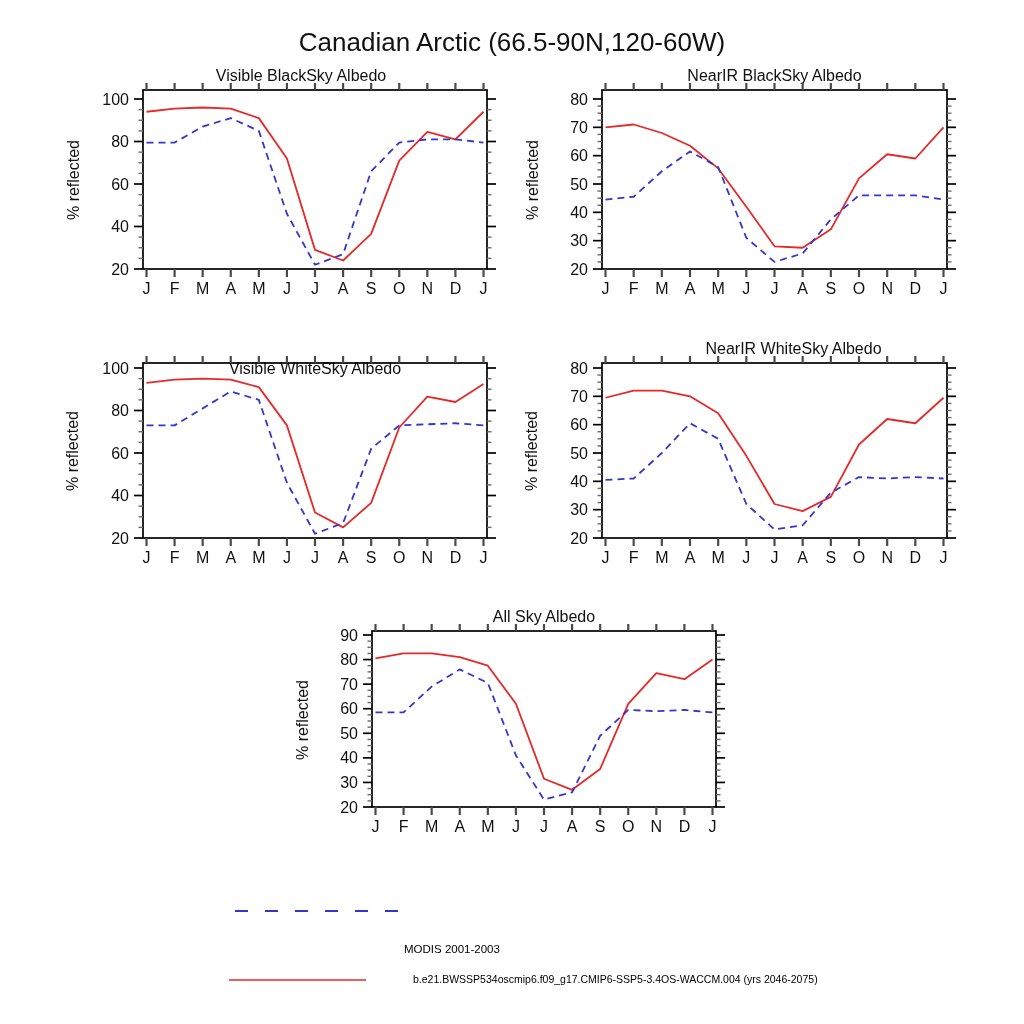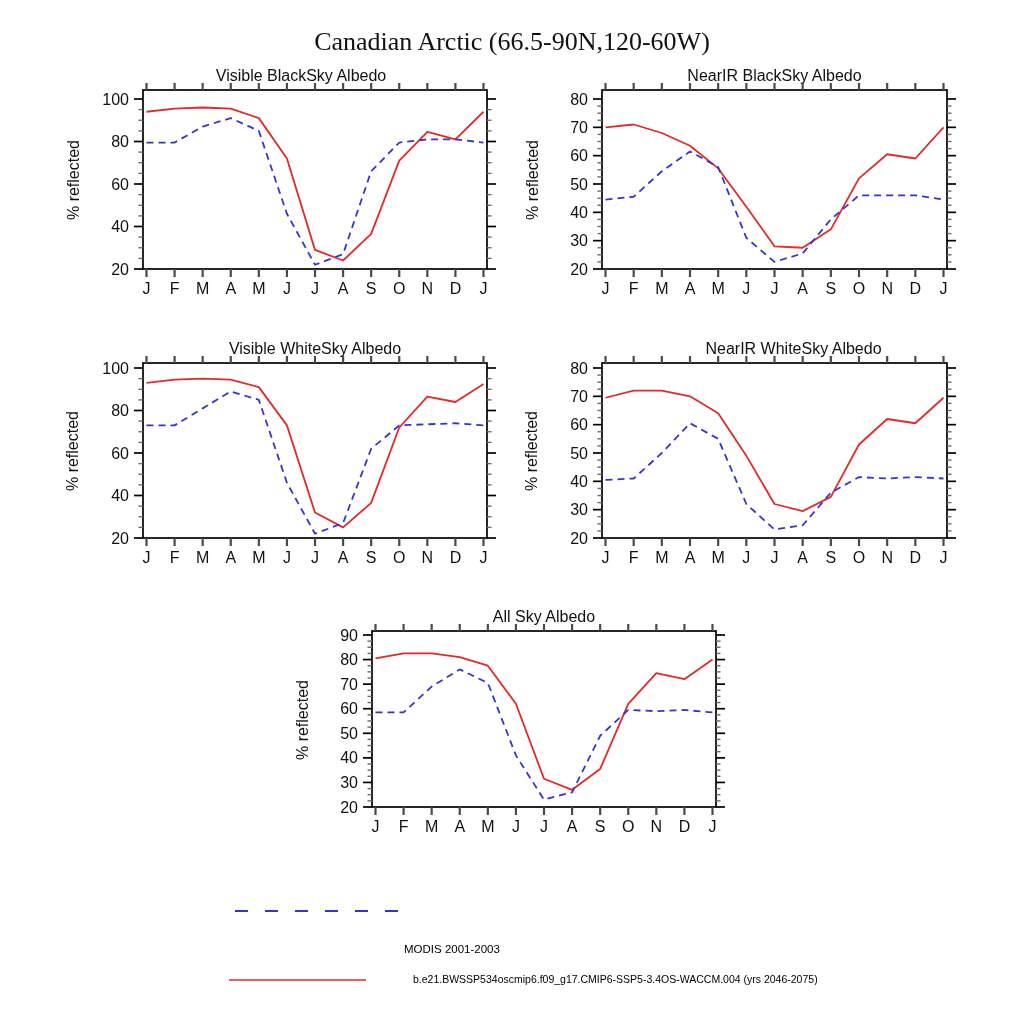--- a/index.html
+++ b/index.html
@@ -2,21 +2,21 @@
 <html><head>
 <meta charset="utf-8">
 <style>
   html,body{margin:0;padding:0;}
   body{
     width:1024px;height:1024px;background:#ffffff;position:relative;
     font-family:"Liberation Sans", sans-serif;color:#000;overflow:hidden;
   }
   .main-title{
     position:absolute;left:0;top:27px;width:1024px;text-align:center;
-    font-size:26px;letter-spacing:0px;color:#111;font-family:Liberation Serif, serif;
+    font-size:26px;letter-spacing:0px;color:#111;
   }
   .chart-title{
     position:absolute;text-align:center;font-size:16px;color:#111;white-space:nowrap;
   }
   .ylab{
     position:absolute;text-align:center;font-size:16px;color:#111;
     transform:rotate(-90deg);white-space:nowrap;
   }
   #plots{position:absolute;left:0;top:0;}
   .legend-label{
@@ -27,21 +27,21 @@
   .legend-line{position:absolute;}
   svg text{font-family:"Liberation Sans", sans-serif;}
 </style>
 </head>
 <body>
 
 <div class="main-title">Canadian Arctic (66.5-90N,120-60W)</div>
 
 <div class="chart-title" style="left:129px;top:67px;width:344px;">Visible BlackSky Albedo</div>
 <div class="chart-title" style="left:602px;top:67px;width:345px;">NearIR BlackSky Albedo</div>
-<div class="chart-title" style="left:143px;top:340px;width:344px;">Visible WhiteSky Albedo</div>
+<div class="chart-title" style="left:143px;top:360px;width:344px;">Visible WhiteSky Albedo</div>
 <div class="chart-title" style="left:621px;top:340px;width:345px;">NearIR WhiteSky Albedo</div>
 <div class="chart-title" style="left:372px;top:608px;width:344px;">All Sky Albedo</div>
 
 <div class="ylab" style="left:-16px;top:171px;width:180px;">% reflected</div>
 <div class="ylab" style="left:443px;top:171px;width:180px;">% reflected</div>
 <div class="ylab" style="left:-17px;top:442px;width:180px;">% reflected</div>
 <div class="ylab" style="left:442px;top:442px;width:180px;">% reflected</div>
 <div class="ylab" style="left:213px;top:711px;width:180px;">% reflected</div>
 
 <svg id="plots" width="1024" height="1024">

